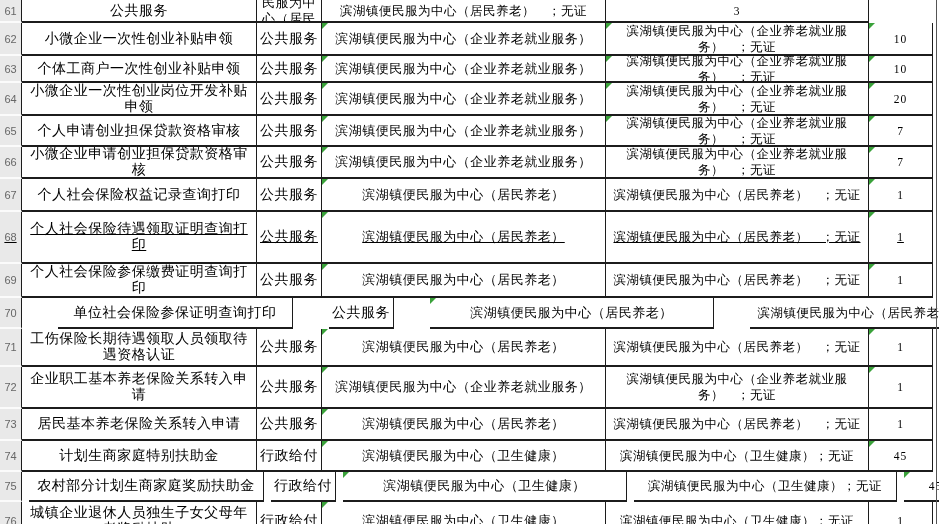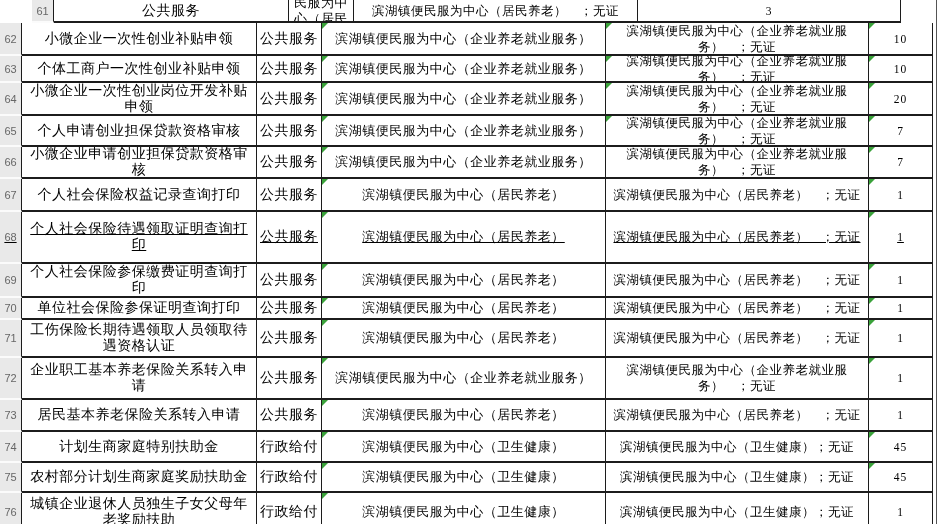--- a/index.html
+++ b/index.html
@@ -52,21 +52,21 @@
   }
   #right-edge-line{
     position:absolute;top:0;left:936px;width:1px;height:524px;background:#555;
   }
 </style>
 </head>
 <body>
 
 <div id="viewport">
   <div id="grid">
-  <div class="row" style="height: 23px; padding-left: 32px;">
+  <div class="row" style="height: 23px;">
     <div class="cell rownum">
       <span class="txt">61</span>
     </div>
     <div class="cell type">
       <span class="txt">公共服务</span>
     </div>
     <div class="cell center">
 
       <span class="txt">滨湖镇便民服为中心（居民养老）</span>
     </div>
@@ -274,21 +274,21 @@
     <div class="cell cert">
 
       <span class="txt">滨湖镇便民服为中心（居民养老）　；无证</span>
     </div>
     <div class="cell count">
       <i class="tri"></i>
       <span class="txt">1</span>
     </div>
   </div>
 
-  <div class="row" style="height: 22px;">
+  <div class="row" style="height: 31px; gap: 36px;">
     <div class="cell rownum">
       <span class="txt">70</span>
     </div>
     <div class="cell name">
       <span class="txt">单位社会保险参保证明查询打印</span>
     </div>
     <div class="cell type">
       <span class="txt">公共服务</span>
     </div>
     <div class="cell center">
@@ -397,21 +397,21 @@
     <div class="cell cert">
 
       <span class="txt">滨湖镇便民服为中心（卫生健康）；无证</span>
     </div>
     <div class="cell count">
       <i class="tri"></i>
       <span class="txt">45</span>
     </div>
   </div>
 
-  <div class="row" style="height: 30px;">
+  <div class="row" style="height: 30px; gap: 7px;">
     <div class="cell rownum">
       <span class="txt">75</span>
     </div>
     <div class="cell name">
       <span class="txt">农村部分计划生商家庭奖励扶助金</span>
     </div>
     <div class="cell type">
       <span class="txt">行政给付</span>
     </div>
     <div class="cell center">

